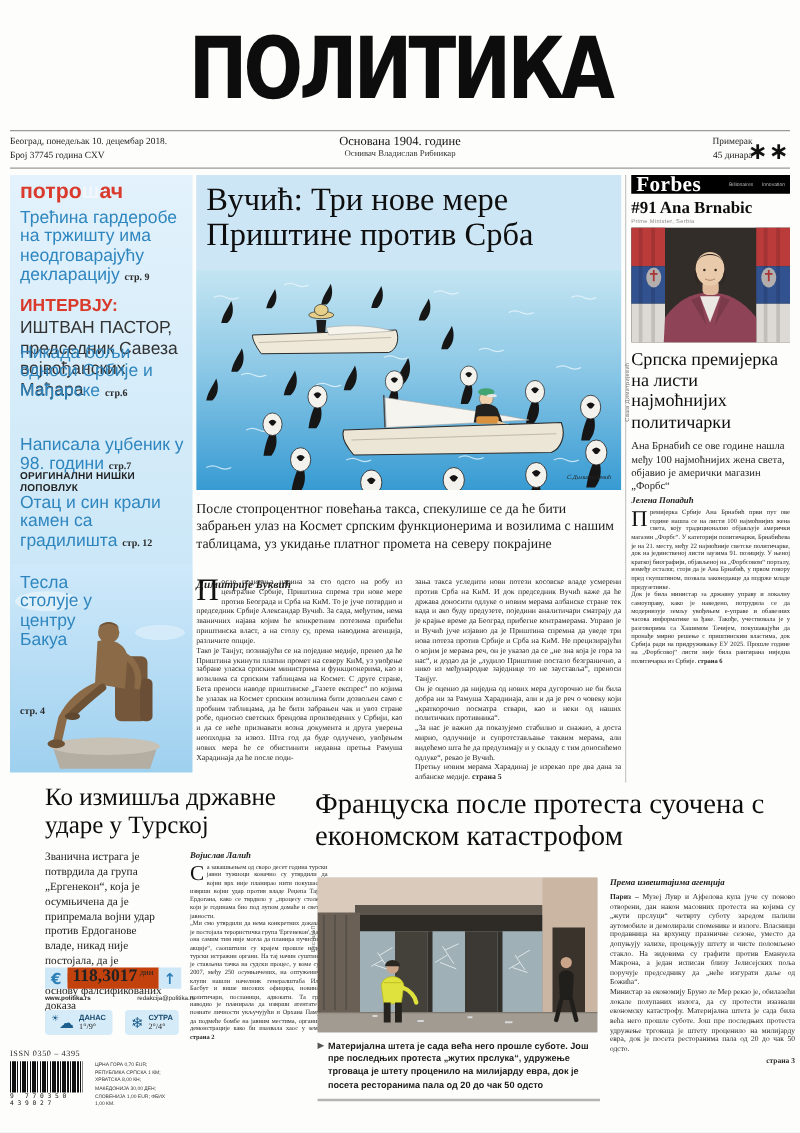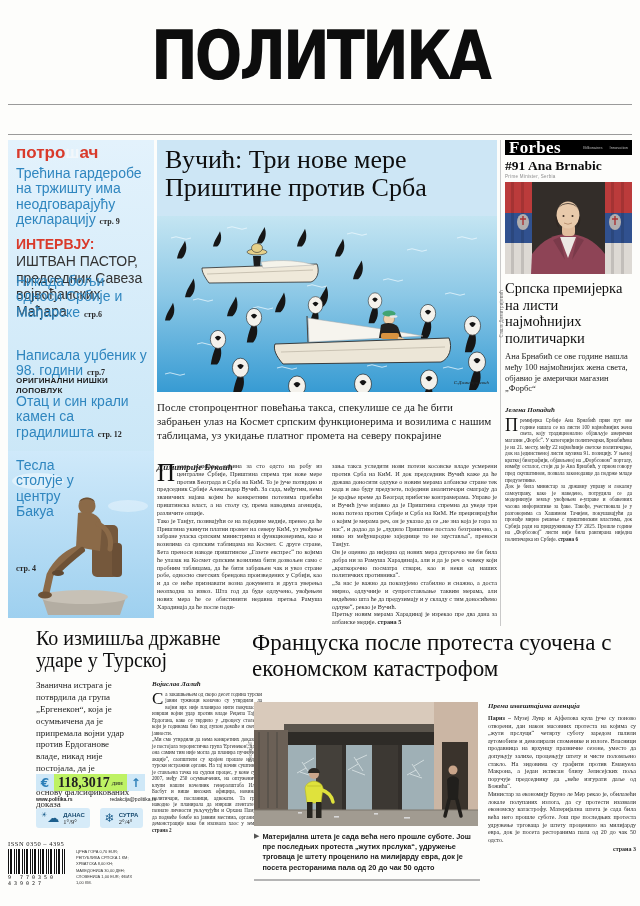--- a/index.html
+++ b/index.html
@@ -45,21 +45,21 @@
   .s-body{font-size:5.2px;line-height:1.27;text-align:justify;color:#2a2a2a}
   
   .t-h{font-size:20px;line-height:1.08;color:#0e0e0e}
   .t-stand{font-size:9px;line-height:1.32;color:#1e1e1e}
   .f-h{font-size:23px;line-height:1.12;color:#0e0e0e}
   .cap{font-family:"Liberation Sans",sans-serif;font-weight:bold;font-size:7.3px;line-height:1.4;color:#1c1c1c}
   .capmark{color:#555;font-size:7px;margin-right:3px}
   
   .euro{display:flex;align-items:stretch;height:17px}
   .e-box{background:#cfe8f7;color:#2d7fb8;font-weight:bold;width:18px;display:flex;align-items:center;justify-content:center;font-size:12px;font-family:"DejaVu Sans",sans-serif}
-  .e-rate{background:#bef264;display:flex;align-items:center;padding:0 4px;font-size:14px;font-weight:bold;color:#222}
+  .e-rate{background:#c2410c;display:flex;align-items:flex-start;padding:0 4px;font-size:14px;font-weight:bold;color:#222}
   .e-din{font-size:7px;font-weight:normal;margin-left:2px}
   .site{font-family:"Liberation Sans",sans-serif;font-size:5px;font-weight:bold;color:#222}
   .wx{background:#d6ebf8;border-radius:3px;display:flex;align-items:center;gap:4px;padding:2px 5px;height:20px;box-sizing:border-box}
   .wx-icon{color:#1d5f8d;font-size:12px;font-family:"DejaVu Sans",sans-serif;line-height:1}
   .wx-txt{display:flex;flex-direction:column}
   .wx-l{font-family:"Liberation Sans",sans-serif;font-weight:bold;font-size:6px;color:#16496e}
   .wx-t{font-size:6.5px;color:#222}
   .issn{font-size:6.5px;letter-spacing:.5px;color:#222}
   .bars{height:25px;background:repeating-linear-gradient(90deg,#111 0,#111 1px,#fff 1px,#fff 2px,#111 2px,#111 4.5px,#fff 4.5px,#fff 6px,#111 6px,#111 6.8px,#fff 6.8px,#fff 8px)}
   .bdig{font-family:"DejaVu Sans Mono",monospace;font-size:5px;letter-spacing:3px;color:#111}
@@ -68,20 +68,35 @@
   .sig{font-style:italic;font-size:5px;color:#222}
   .vline{border-left:1px solid #c9c9c9}
 </style>
 </head>
 <body>
 
 <div class="page">
 
   <div class="abs logo" style="top:16px;left:0;right:0;text-align:center">ПОЛИТИКА</div>
   <div class="abs rule" style="top:104px;left:8px;right:8px"></div>
+  <div class="abs" style="top:108px;left:8px;right:8px;height:24px">
+    <div class="abs dl" style="left:0;top:0">
+      <div>Београд, понедељак 10. децембар 2018.</div>
+      <div>Број 37745 година CXV</div>
+    </div>
+    <div class="abs" style="left:0;right:0;top:0;text-align:center">
+      <div class="founded1">Основана 1904. године</div>
+      <div class="founded2">Оснивач Владислав Рибникар</div>
+    </div>
+    <div class="abs dl" style="right:30px;top:0;text-align:right">
+      <div>Примерак</div>
+      <div>45 динара</div>
+    </div>
+    <div class="abs stars" style="right:0;top:2px">∗∗</div>
+  </div>
   <div class="abs rule" style="top:134px;left:8px;right:8px"></div>
 
   <div class="abs sb" style="left:8px;top:140px;width:146px;height:478px">
     <div class="abs sb-brand" style="left:8px;top:3px"><span>потро</span><span class="lt">ш</span><span>ач</span></div>
 
     <div class="abs sb-head" style="left:8px;top:26px;width:132px"><span>Трећина гардеробе на тржишту има неодговарајућу декларацију</span>
          <span class="sb-page">стр. 9</span></div>
 
     <div class="abs sb-kick" style="left:8px;top:96px;width:130px"><span class="r">ИНТЕРВЈУ:</span> <span>ИШТВАН ПАСТОР, председник Савеза војвођанских Мађара</span></div>
 
@@ -264,21 +279,21 @@
       <ellipse cx="63" cy="33" rx="11.5" ry="13.5" fill="#e9caab"></ellipse>
       <path d="M51,34 C50,17 76,17 75,34 C75,26 70,22 63,22 C56,22 51,26 51,34 Z" fill="#2f2621"></path>
       <path d="M51,34 C50,40 52,44 54,46 L52,36 Z" fill="#2f2621"></path>
       <path d="M75,34 C76,40 74,44 72,46 L74,36 Z" fill="#2f2621"></path>
       <circle cx="58.5" cy="34" r="1" fill="#3a2c22"></circle>
         <circle cx="67.5" cy="34" r="1" fill="#3a2c22"></circle>
       <path d="M59,41 q4,2.5 8,0" stroke="#b08565" stroke-width="0.8" fill="none"></path>
     </svg>
     <div class="fb-h" style="margin-top:6px">Српска премијерка на листи најмоћнијих политичарки</div>
     <div class="fb-stand" style="margin-top:5px">Ана Брнабић се ове године нашла међу 100 најмоћнијих жена света, објавио је амерички магазин „Форбс“</div>
-    <div class="s-byl" style="margin-top:12px">Јелена Попадић</div>
+    <div class="s-byl" style="margin-top:2px">Јелена Попадић</div>
     <div class="s-body" style="margin-top:3px"><span class="dcap" style="font-size:18px;line-height:14px">П</span><span class="pre">ремијерка Србије Ана Брнабић први пут ове године нашла се на листи 100 најмоћнијих жена света, коју традиционално објављује амерички магазин „Форбс“. У категорији политичарки, Брнабићева је на 21. месту, међу 22 најмоћније светске политичарке, док на јединственој листи заузима 91. позицију. У њеној краткој биографији, објављеној на „Форбсовом“ порталу, између осталог, стоји да је Ана Брнабић, у првом говору пред скупштином, позвала законодавце да подрже младе предузетнике.
 Док је била министар за државну управу и локалну самоуправу, како је наведено, потрудила се да модернизује земљу увођењем е-управе и обавезних часова информатике за ђаке. Такође, учествовала је у разговорима са Хашимом Тачијем, покушавајући да пронађе мирно решење с приштинским властима, док Србија ради на придруживању ЕУ 2025. Прошле године на „Форбсовој“ листи није била рангирана ниједна политичарка из Србије.</span> <span class="pgref">страна 6</span></div>
   </div>
 
   <div class="abs" style="left:36px;top:628px;width:226px;height:270px">
     <div class="t-h" style="width:220px">Ко измишља државне ударе у Турској</div>
     <div class="abs t-stand" style="left:0;top:52px;width:98px">Званична истрага је потврдила да група „Ергенекон“, која је осумњичена да је припремала војни удар против Ердоганове владе, никад није постојала, да је генералима суђено на основу фалсификованих доказа</div>
     <div class="abs" style="left:116px;top:52px;width:110px">
       <div class="s-byl">Војислав Лалић</div>
       <div class="s-body" style="font-size:5.1px;margin-top:3px"><span class="dcap" style="font-size:17px;line-height:13px">С</span><span class="pre">а закашњењем од скоро десет година турски јавни тужиоци коначно су утврдили да војни врх није планирао нити покушао да изврши војни удар против владе Реџепа Тајипа Ердогана, како се тврдило у „процесу столећа“ који је годинама био под лупом домаће и светске јавности.

